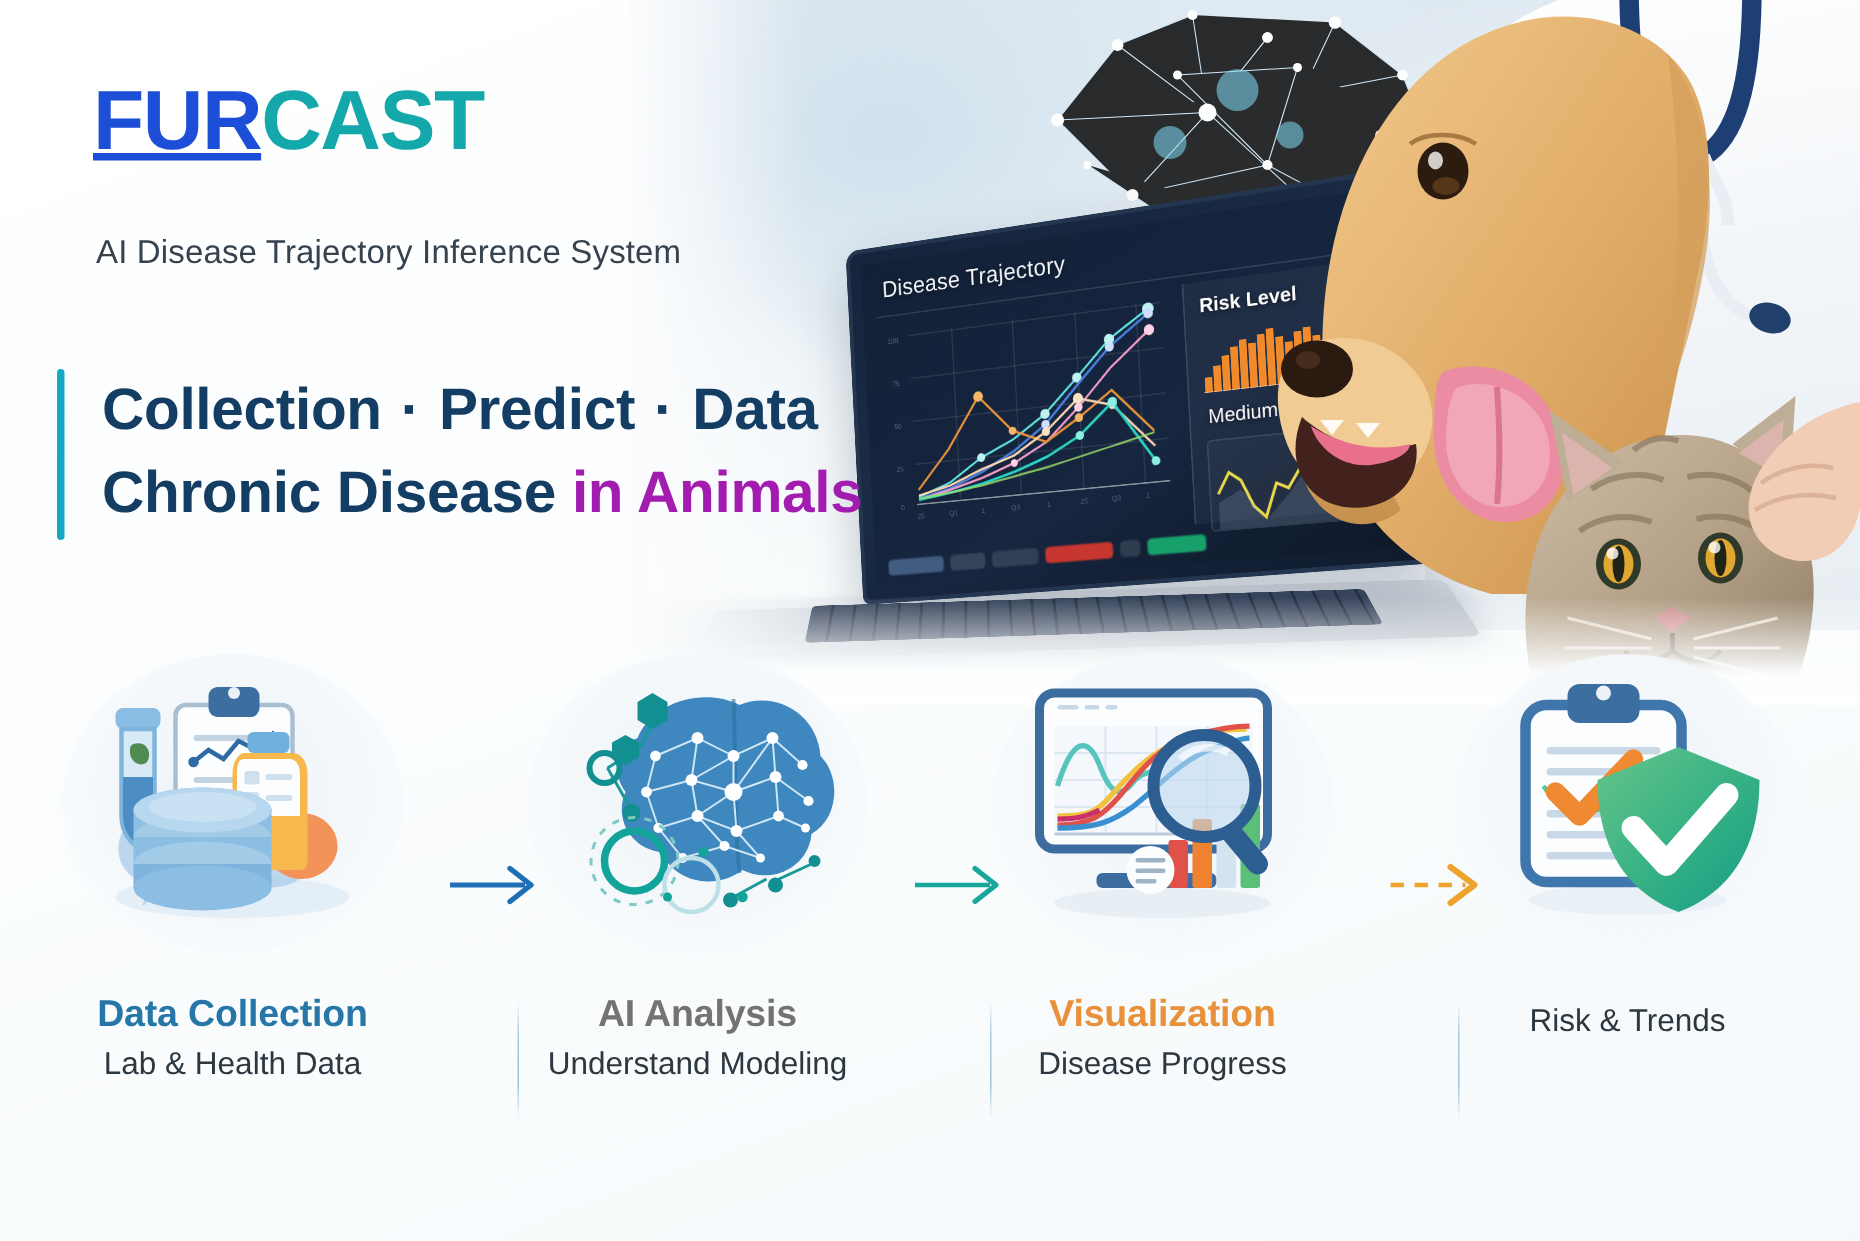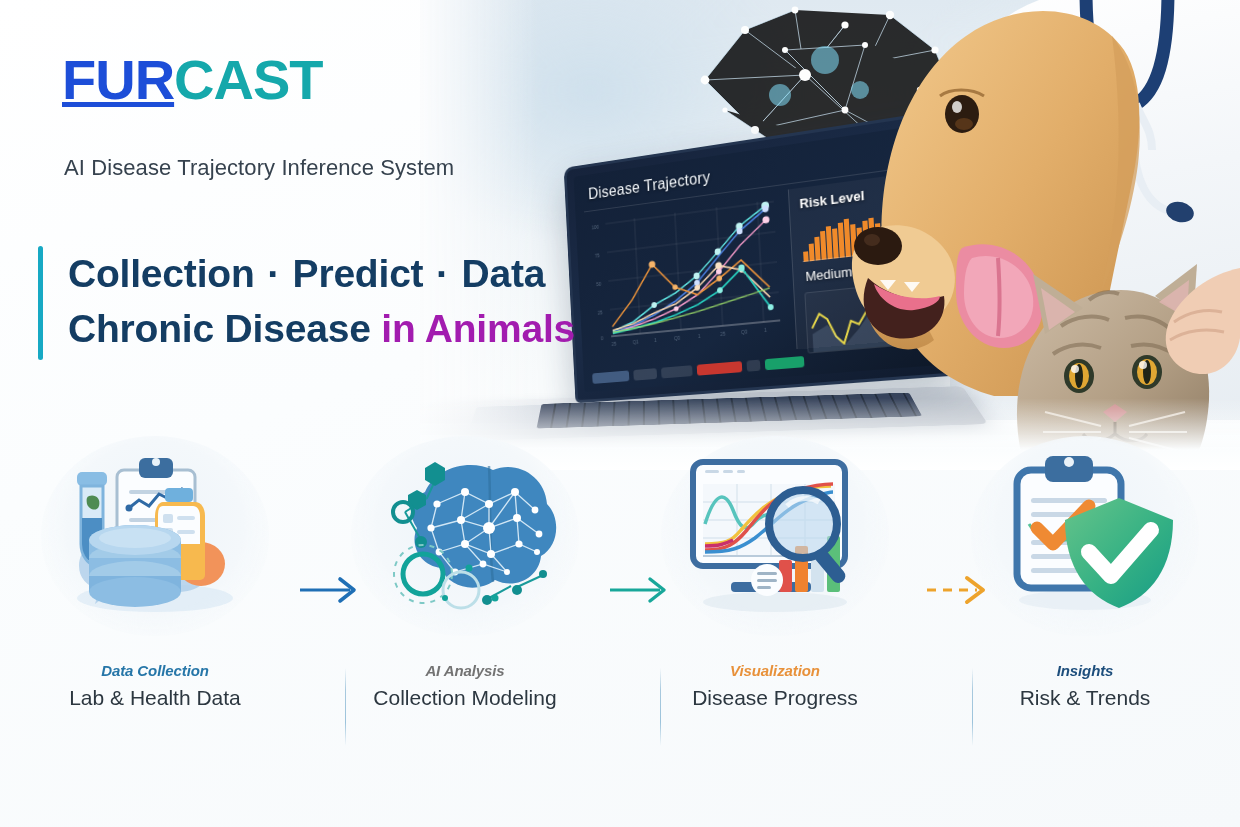--- a/index.html
+++ b/index.html
@@ -90,21 +90,21 @@
   .features{ position:absolute; left:0; top:430px; width:1240px; height:397px; }
   .fcol{ position:absolute; top:0; width:310px; height:330px; }
   .fcol:nth-child(1){ left:0; }
   .fcol:nth-child(2){ left:310px; }
   .fcol:nth-child(3){ left:620px; }
   .fcol:nth-child(4){ left:930px; }
   .halo{ position:absolute; left:50%; top:6px; transform:translateX(-50%); width:228px; height:200px; border-radius:50%;
     background:radial-gradient(ellipse at 50% 45%, #eef4f9 0%, #f4f8fb 55%, rgba(248,251,252,0) 78%);}
   .ficon{ position:absolute; left:50%; top:18px; transform:translateX(-50%); width:200px; height:172px;}
   .ftext{ position:absolute; left:0; right:0; top:232px; text-align:center;}
-  .ftitle{ font-size:15px; font-weight:700; letter-spacing:-.1px;font-style:italic;}
+  .ftitle{ font-size:25px; font-weight:700; letter-spacing:-.1px;}
   .fsub{ font-size:21px; color:#2c3740; margin-top:7px;}
   .vdiv{ position:absolute; top:238px; width:1px; height:78px; background:linear-gradient(180deg,rgba(160,200,225,0) 0%,#a8c9de 28%,#9cc3db 70%,rgba(160,200,225,0) 100%);}
   .arrow{ position:absolute; top:140px; }
 </style>
 </head>
 <body>
 
 <div class="photo-stage">
   <div class="clinic-bg"></div>
   <div class="clinic-blur1"></div>
@@ -513,21 +513,21 @@
       <circle cx="58" cy="126" r="29" fill="none" stroke="#7ec9c6" stroke-width="2" stroke-dasharray="5 6"></circle>
       <circle cx="96" cy="142" r="18" fill="none" stroke="#bcdfe8" stroke-width="3"></circle>
       <g fill="#12a39a">
           <circle cx="104" cy="120" r="3.5"></circle>
           <circle cx="130" cy="150" r="3.5"></circle>
           <circle cx="80" cy="150" r="3"></circle>
         </g>
     </svg>
     <div class="ftext">
       <div class="ftitle" style="color:#737373">AI Analysis</div>
-      <div class="fsub">Collection Modeling</div>
+      <div class="fsub">Understand Modeling</div>
     </div>
   </div>
 
   <div class="fcol">
     <div class="halo"></div>
     <svg class="ficon" viewBox="0 0 200 172">
       <ellipse cx="100" cy="154" rx="72" ry="10" fill="#e3ecf3" opacity=".8"></ellipse>
 
       <rect x="18" y="14" width="152" height="104" rx="10" fill="#fbfdff" stroke="#3d6da0" stroke-width="6"></rect>
       <rect x="28" y="36" width="132" height="72" fill="#f4f8fc"></rect>
@@ -600,21 +600,20 @@
       <defs>
         <linearGradient id="shieldg" x1="0" y1="0" x2="1" y2="1">
           <stop offset="0" stop-color="#66c48a"></stop>
             <stop offset=".55" stop-color="#35b184"></stop>
             <stop offset="1" stop-color="#169b86"></stop>
         </linearGradient>
       </defs>
       <path d="M104 104 L126 128 L166 82" fill="none" stroke="#ffffff" stroke-width="16" stroke-linecap="round" stroke-linejoin="round"></path>
     </svg>
     <div class="ftext">
-      <div class="ftitle" style="color:#1d4e7c">Insights</div>
       <div class="fsub">Risk &amp; Trends</div>
     </div>
   </div>
 
   <div class="vdiv" style="left:345px"></div>
   <div class="vdiv" style="left:660px"></div>
   <div class="vdiv" style="left:972px"></div>
 
   <svg class="arrow" style="left:298px" width="70" height="40" viewBox="0 0 70 40">
     <line x1="2" y1="20" x2="52" y2="20" stroke="#1f6fb5" stroke-width="3.2"></line>

